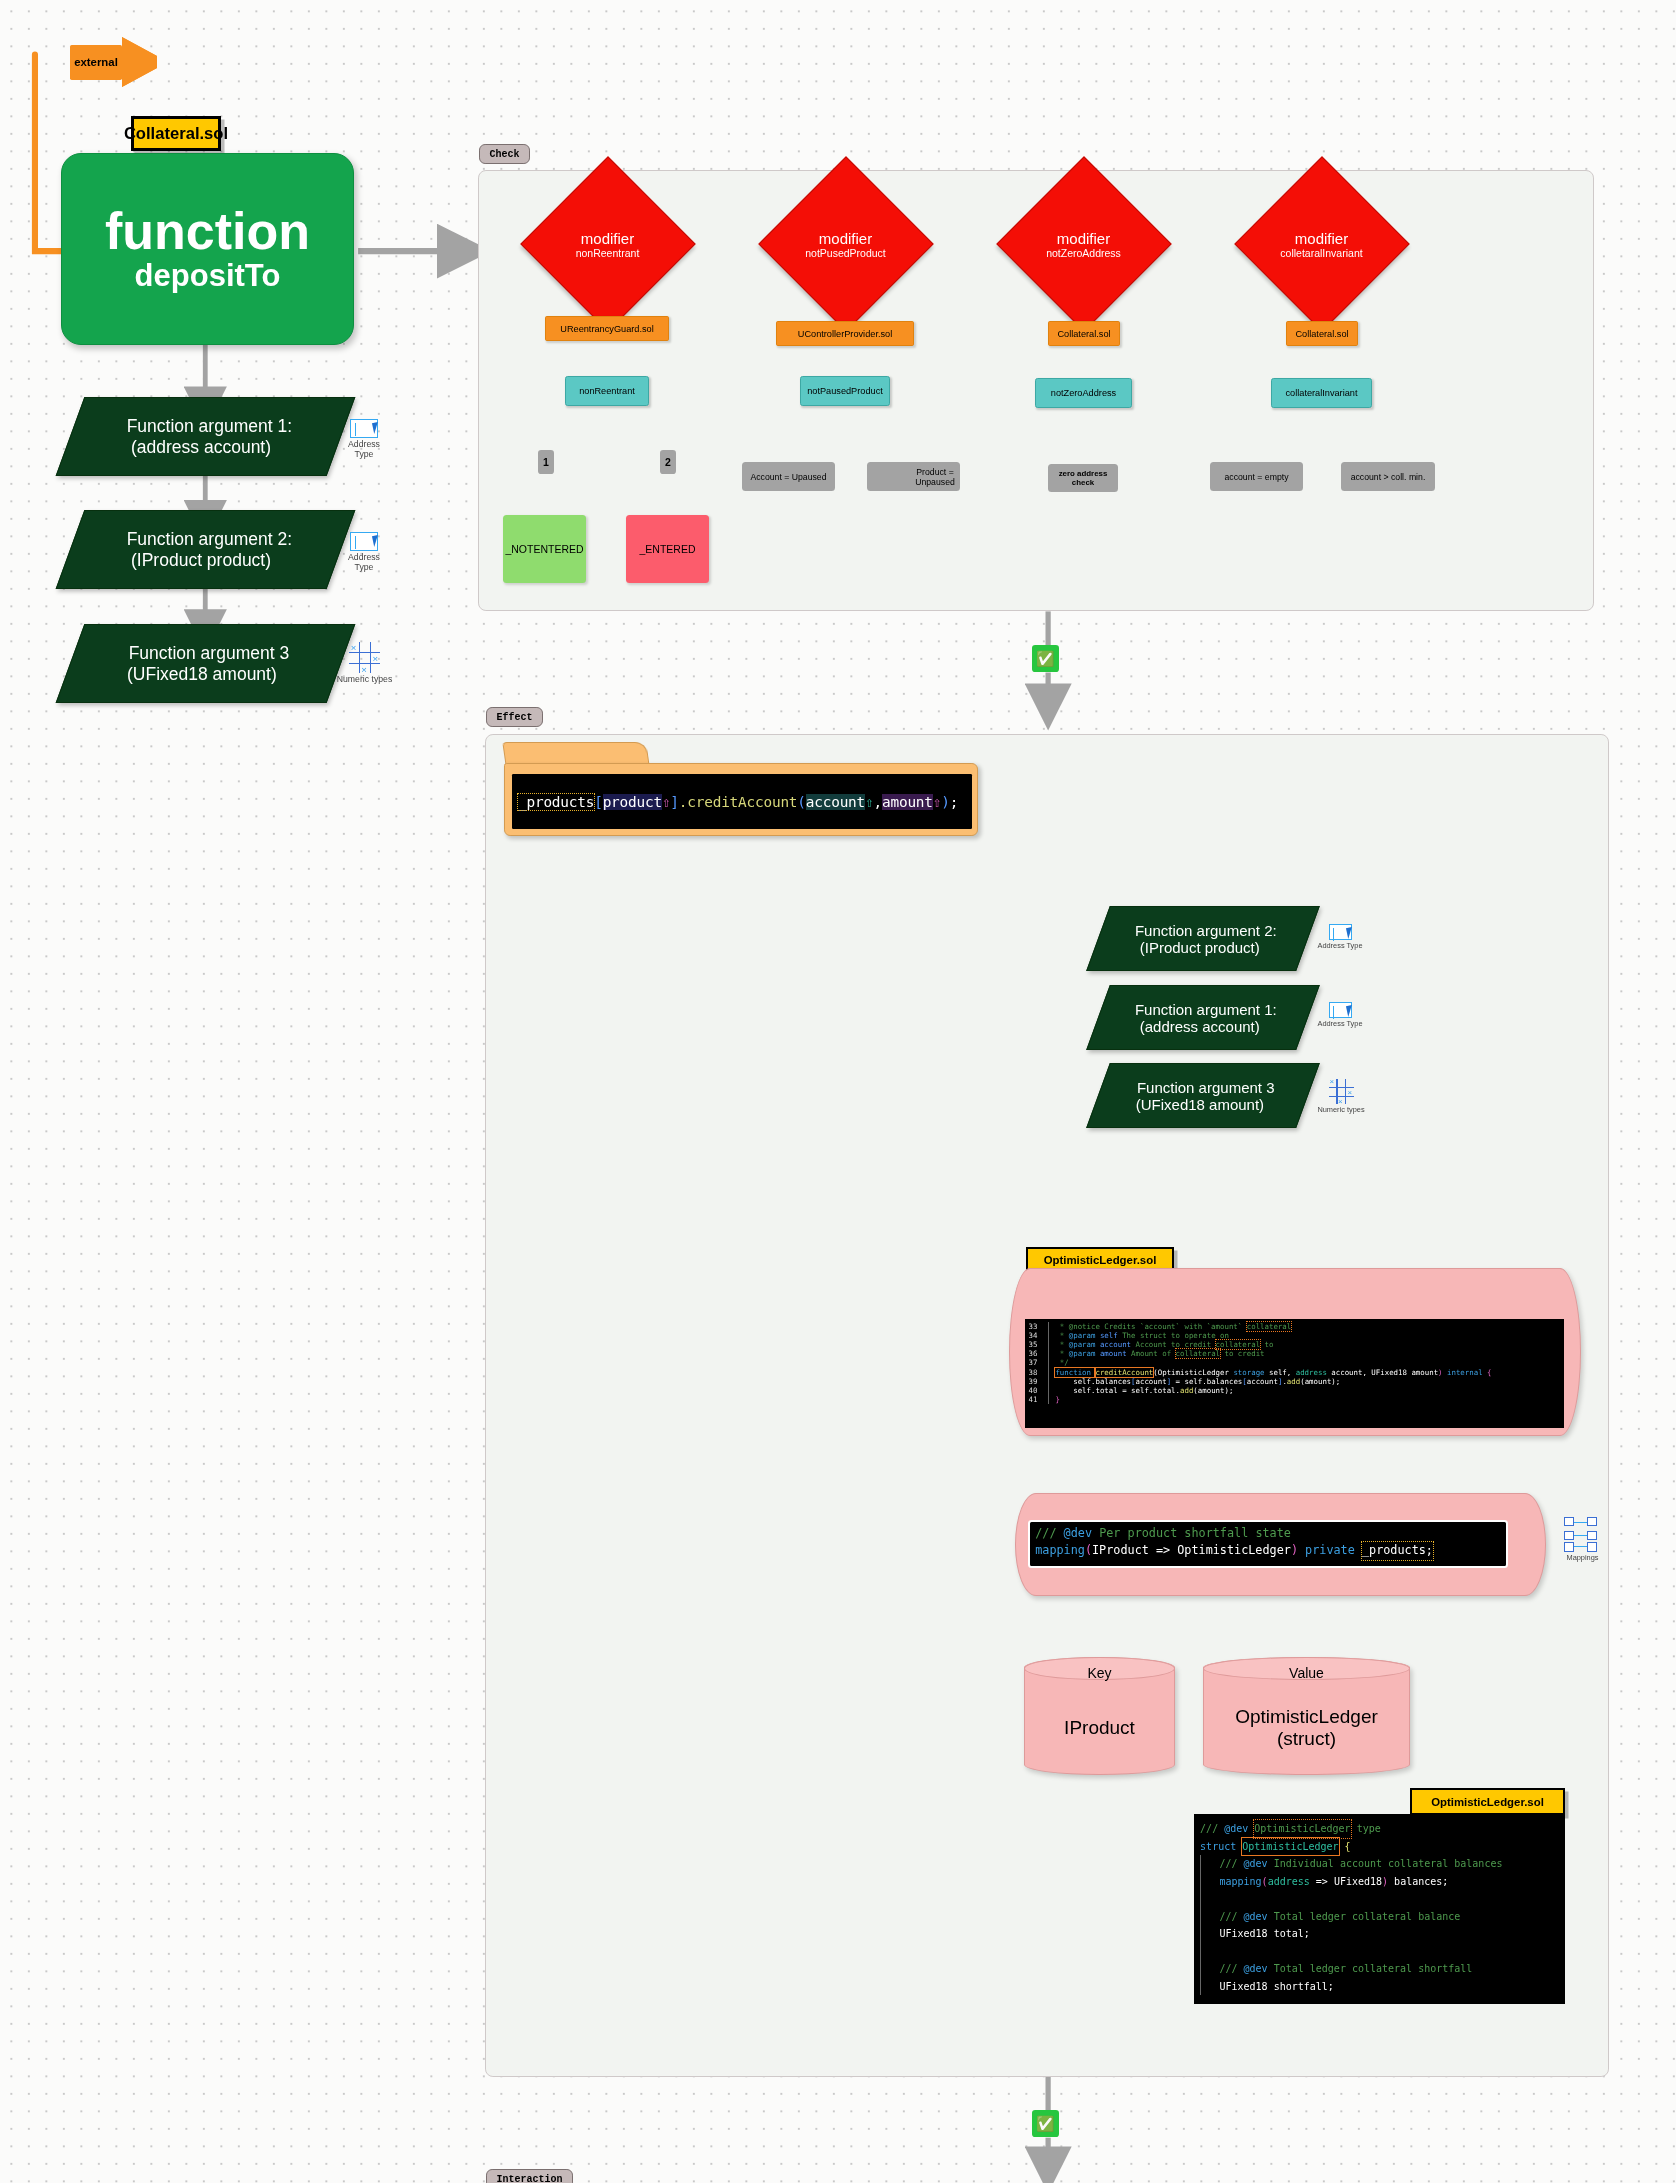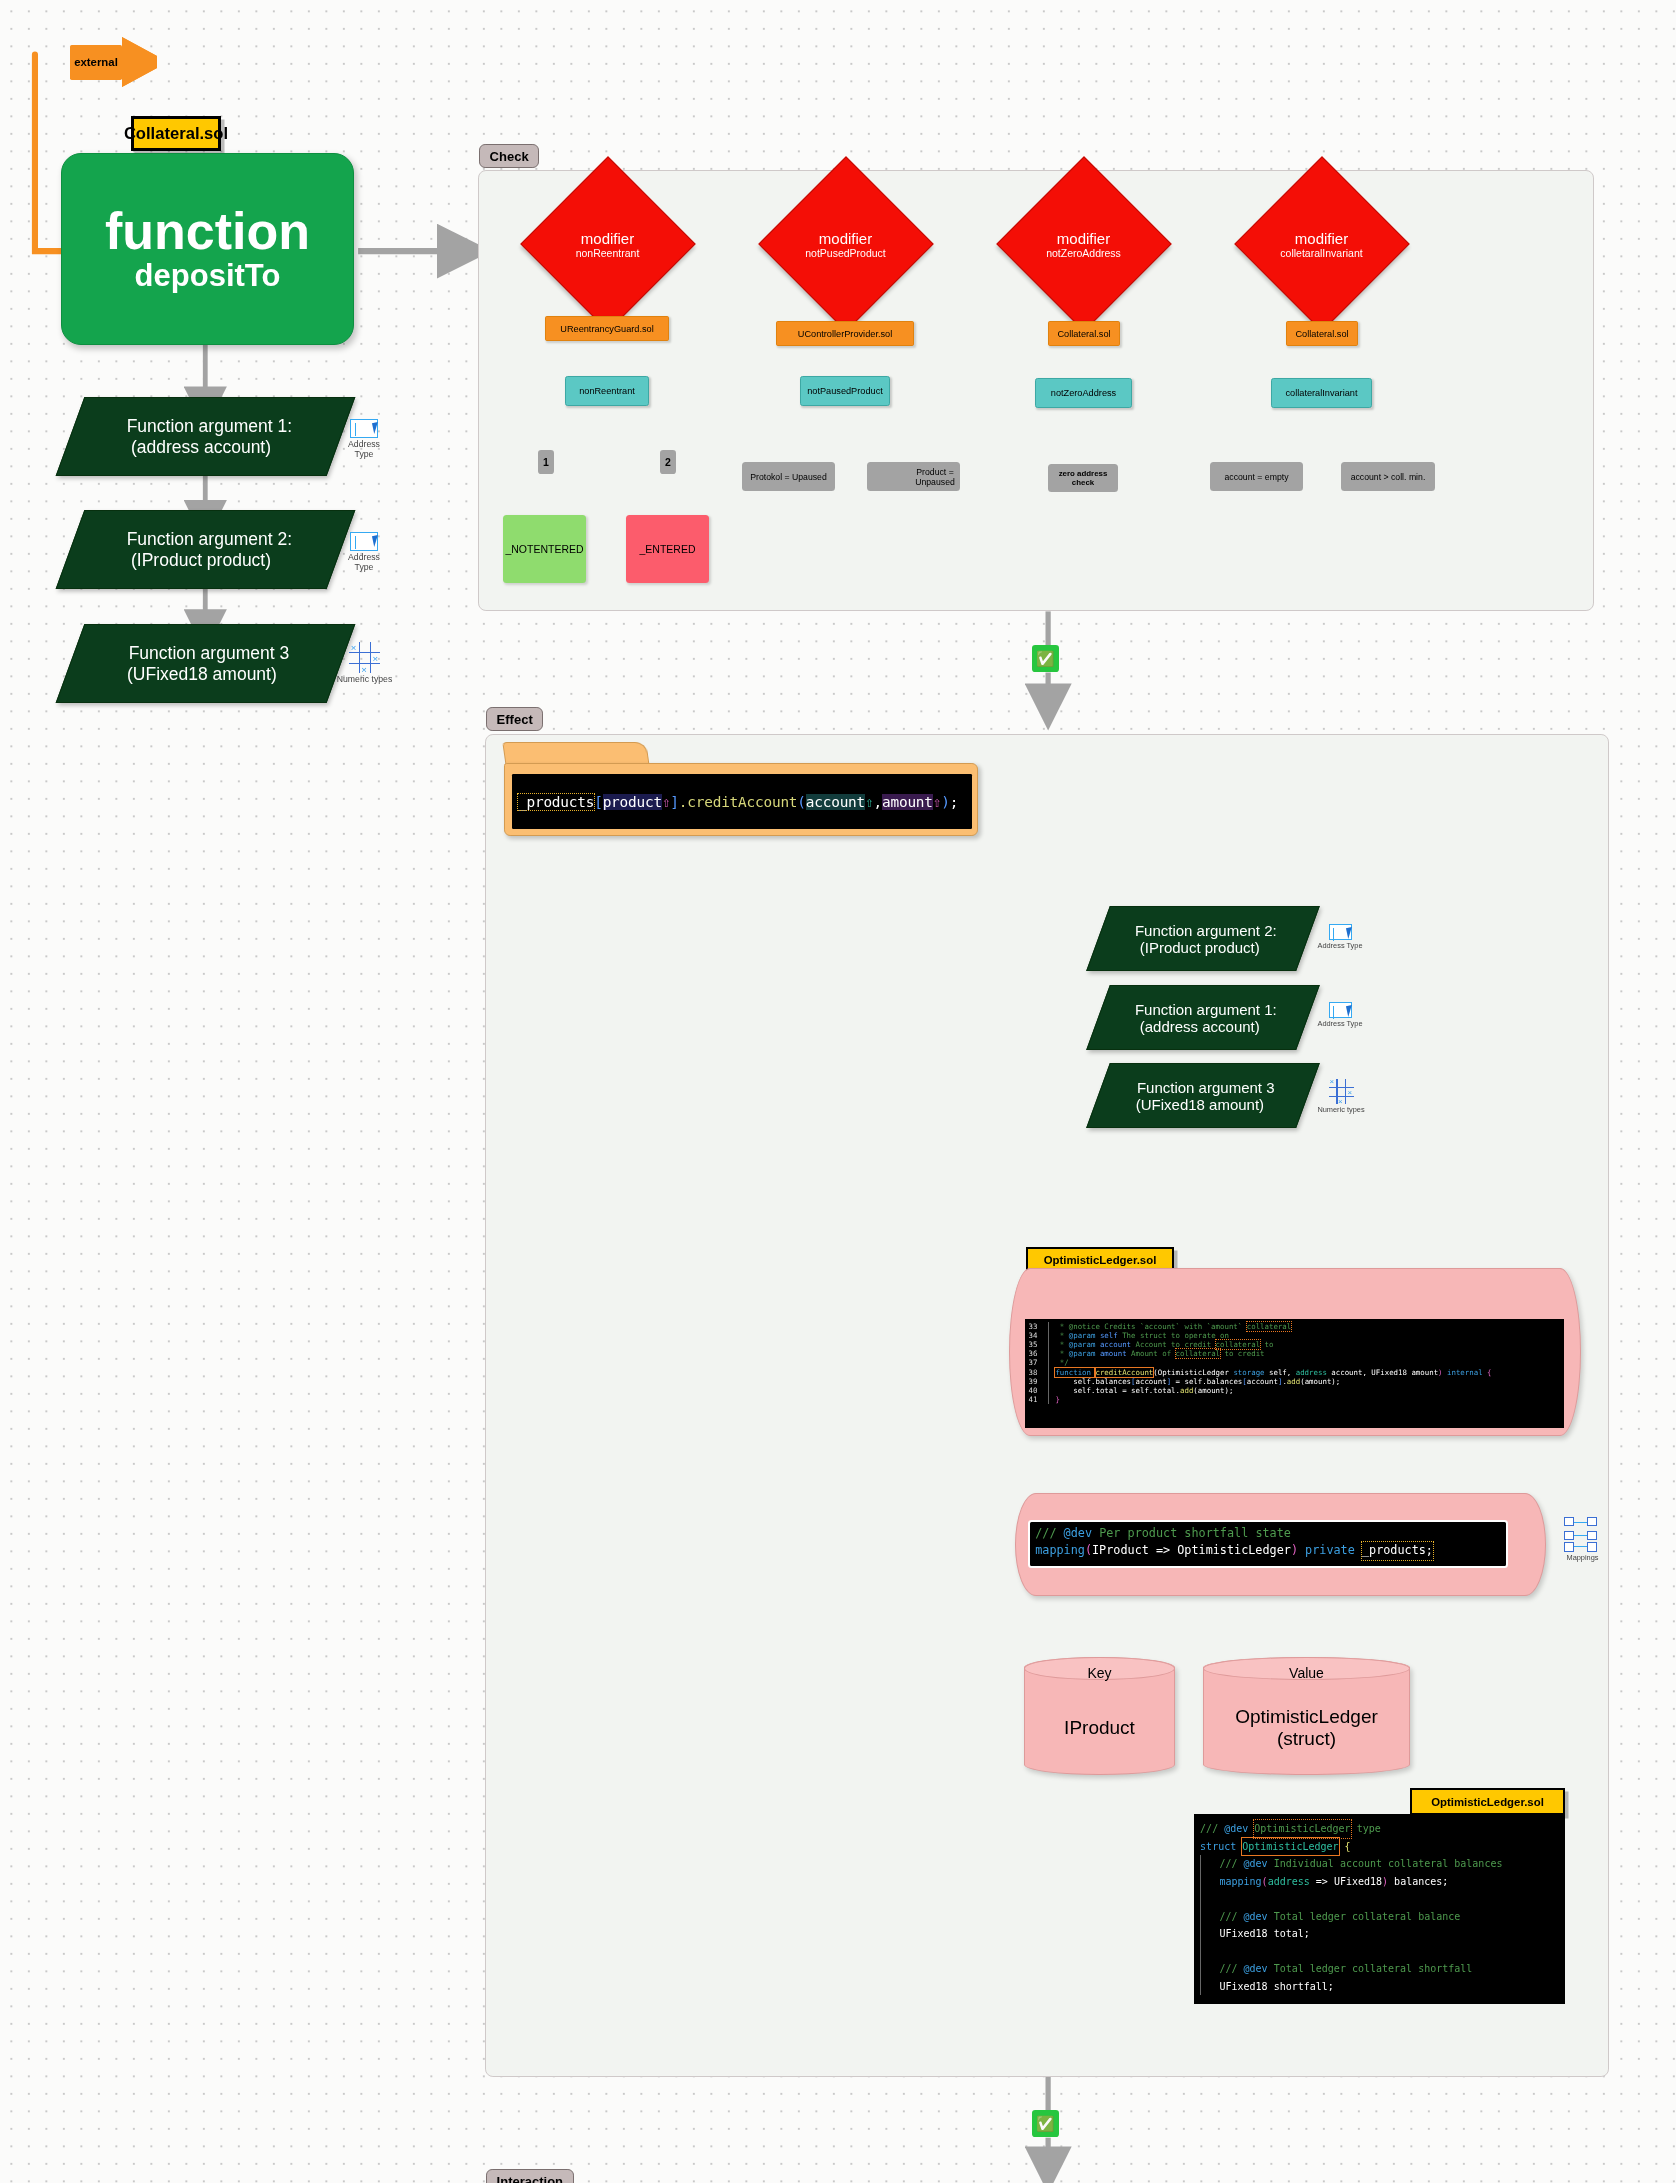--- a/index.html
+++ b/index.html
@@ -34,23 +34,23 @@
     z-index:1;
   }
   .lane-tab {
     position:absolute;
     background:#c5b9b9;
     border:1.3px solid #7a6f6f;
     border-radius:6.1px;
     color:#000;
     font-weight:bold;
     padding:3.5px 9.6px;
-    font-size:13px;
+    font-size:10px;
     z-index:4;
-    font-family:Liberation Sans, sans-serif;
+    font-family:Liberation Mono, monospace;
   }
 
   
   .fn-box {
     background:#14A44D;
     border:1.7px solid #0d8f40;
     border-radius:20px;
     color:#fff;
     display:flex;
     flex-direction:column;
@@ -447,21 +447,21 @@
 
   <div class="diamond-wrap" style="left:758px; top:157px; width:175px; height:175px;">
     <div class="diamond" style="width:124px;height:124px;margin:25px auto;"></div>
     <div class="diamond-txt">
       <span class="d1">modifier</span>
       <span class="d2">notPusedProduct</span>
     </div>
   </div>
   <div class="node orange-box" style="left:776px; top:321px; width:138px; height:25px;">UControllerProvider.sol</div>
   <div class="node teal-box" style="left:800px; top:376px; width:90px; height:30px;">notPausedProduct</div>
-  <div class="node grey-box" style="left:742px; top:462px; width:93px; height:29px;">Protokol = Upaused</div>
+  <div class="node grey-box" style="left:742px; top:462px; width:93px; height:29px;">Account = Upaused</div>
   <div class="node grey-box" style="left:867px; top:462px; width:93px; height:29px;padding-left:43px;">Product = Unpaused</div>
 
   <div class="diamond-wrap" style="left:996px; top:157px; width:175px; height:175px;">
     <div class="diamond" style="width:124px;height:124px;margin:25px auto;"></div>
     <div class="diamond-txt">
       <span class="d1">modifier</span>
       <span class="d2">notZeroAddress</span>
     </div>
   </div>
   <div class="node orange-box" style="left:1048px; top:321px; width:72px; height:25px;">Collateral.sol</div>

